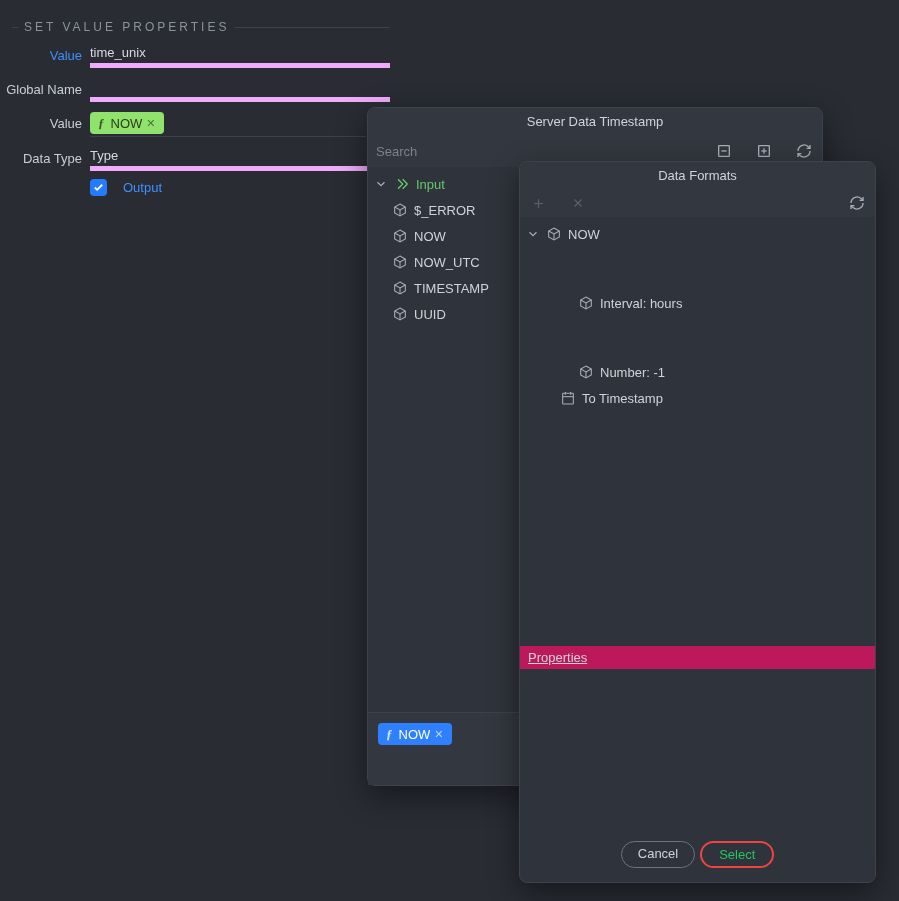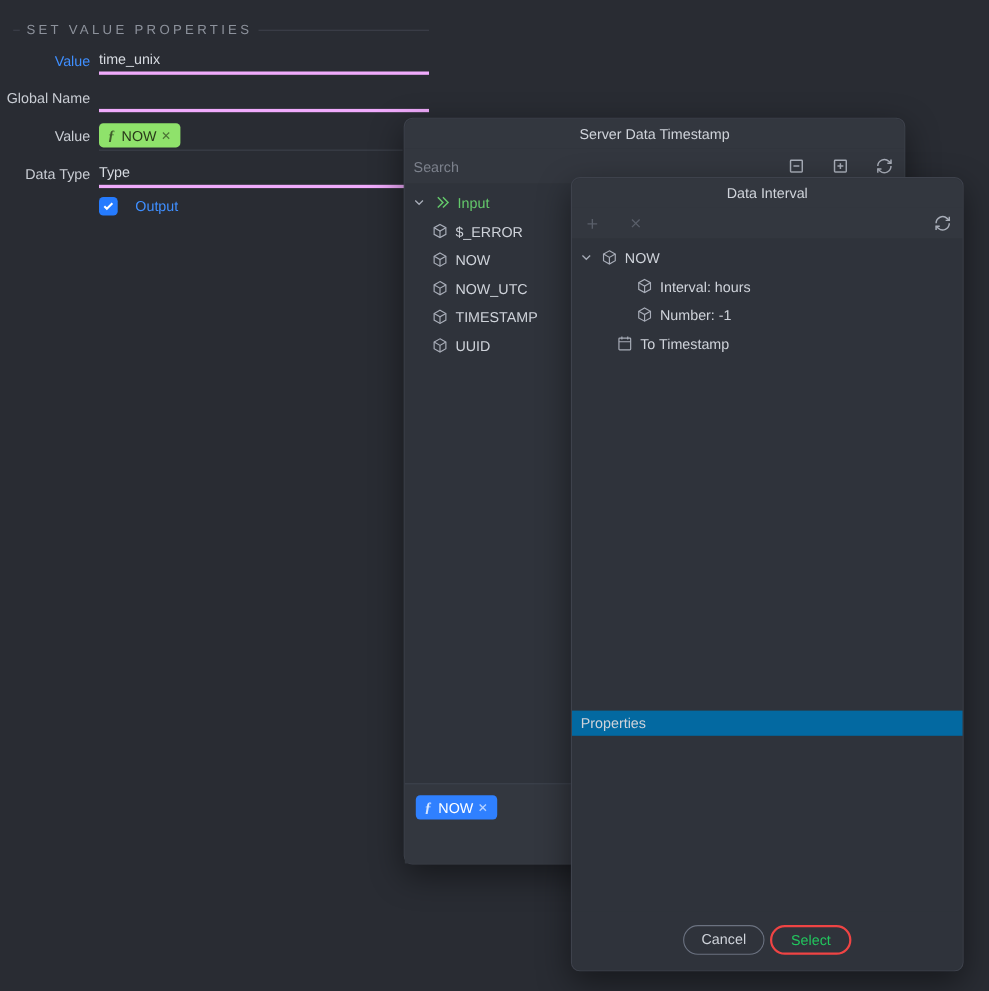--- a/index.html
+++ b/index.html
@@ -60,21 +60,21 @@
     width: 90px;
     text-align: right;
     padding-right: 8px;
     color: #c9cdd4;
     font-size: 13px;
   }
   .form-label.accent { color: #3f8fff; }
   .form-field {
     flex: 1;
     min-height: 26px;
-    border-bottom: 3px solid #f0abfc;
+    border-bottom: 5px solid #f0abfc;
     display: flex;
     align-items: center;
     padding: 2px 0;
     color: #d6dae0;
   }
   .form-field input[type="text"] {
     background: transparent;
     border: none;
     color: #d6dae0;
     font-size: 13px;
@@ -196,21 +196,21 @@
   .tree-row .type-icon {
     width: 16px;
     height: 16px;
     color: #a8adb8;
     flex-shrink: 0;
   }
   .tree-row .type-icon.green { color: #64c96b; }
   .tree-row .lbl { font-size: 13px; }
   .indent-1 { padding-left: 24px; }
   .indent-2 { padding-left: 40px; }
-  .indent-3 { padding-left: 58px; }
+  .indent-3 { padding-left: 58px; margin-top: 43px; }
 
   .panel-sdb {
     left: 367px;
     top: 107px;
     width: 456px;
     height: 679px;
   }
   .sdb-body { flex: 1; display: flex; flex-direction: column; min-height: 0; }
   .sdb-expr {
     background: #33373f;
@@ -224,24 +224,25 @@
 
   .panel-df {
     left: 519px;
     top: 161px;
     width: 357px;
     height: 722px;
   }
   .df-body { flex: 1; display: flex; flex-direction: column; min-height: 0; }
   .df-tree { flex: 1; overflow: auto; }
   .section-header {
-    background: #0369a1;
+    background: #be185d;
     padding: 4px 8px;
     font-size: 13px;
     color: #cfd3da;
+    text-decoration: underline;
   }
   .df-props-body { height: 160px; background: #2f333b; }
   .df-footer {
     display: flex;
     justify-content: center;
     gap: 5px;
     padding: 12px 0 14px 0;
     background: #2f333b;
     border-bottom-left-radius: 8px;
     border-bottom-right-radius: 8px;
@@ -405,21 +406,21 @@
       <span class="pill blue">
         <span class="fn">ƒ</span>
         <span>NOW</span>
         <span class="x">✕</span>
       </span>
     </div>
   </div>
 </div>
 
 <div class="panel panel-df">
-  <div class="panel-title">Data Interval</div>
+  <div class="panel-title">Data Formats</div>
   <div class="toolbar">
     <span class="icon-btn disabled">
       <svg viewBox="0 0 24 24" width="15" height="15" fill="none" stroke="currentColor" stroke-width="2">
           <line x1="12" y1="5" x2="12" y2="19"></line>
           <line x1="5" y1="12" x2="19" y2="12"></line>
         </svg>
     </span>
     <span class="icon-btn disabled">
       <svg viewBox="0 0 24 24" width="14" height="14" fill="none" stroke="currentColor" stroke-width="2">
           <line x1="6" y1="6" x2="18" y2="18"></line>

